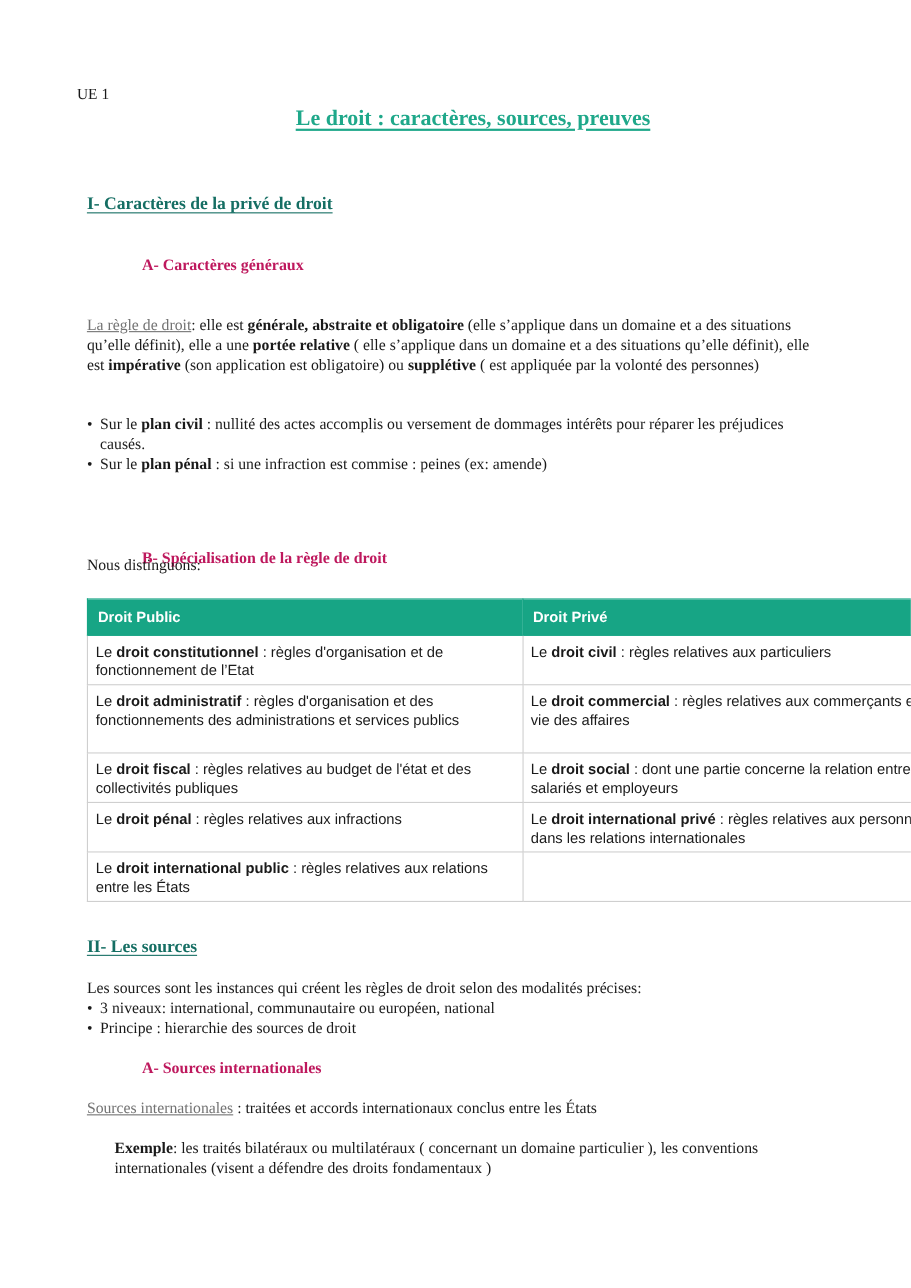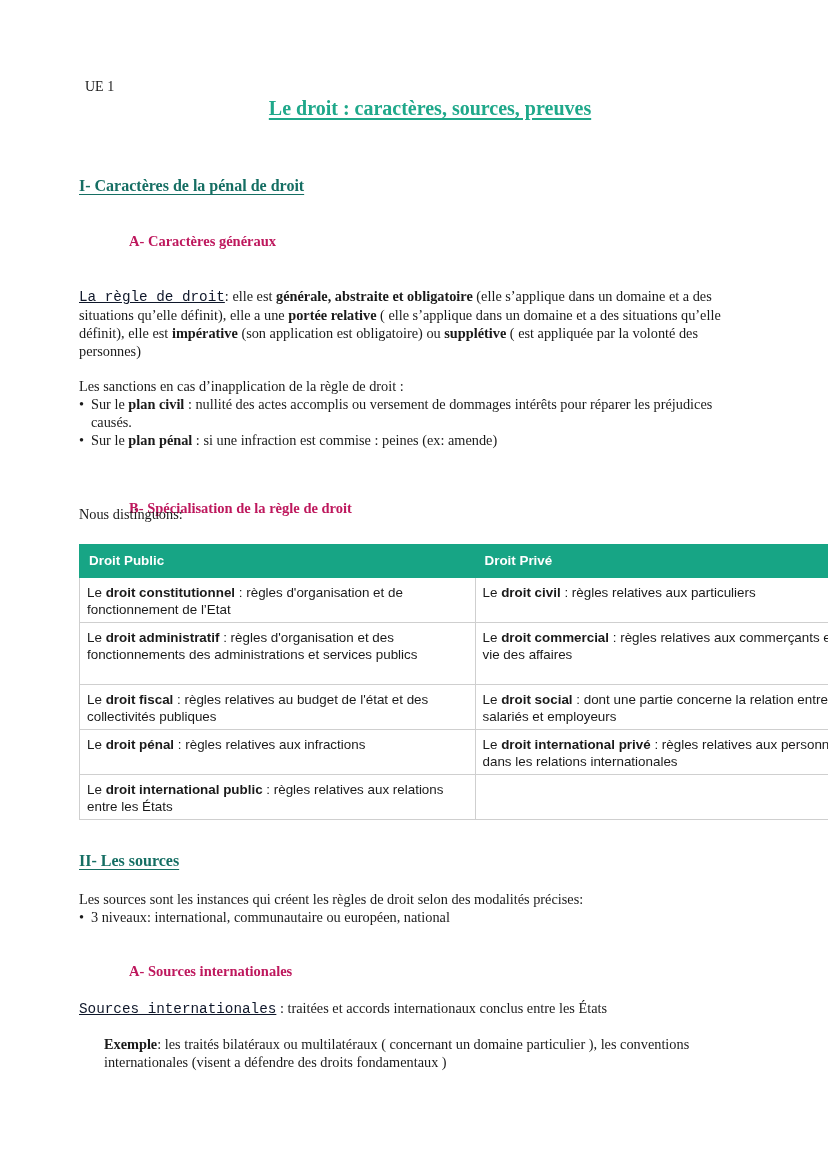--- a/index.html
+++ b/index.html
@@ -1,50 +1,49 @@
 <!DOCTYPE html>
 <html><head>
 <meta charset="utf-8">
 <style>
   html, body { margin: 0; padding: 0; background: #ffffff; }
   body { width: 828px; height: 1171px; position: relative; overflow: hidden;
          font-family: "Liberation Serif", "DejaVu Serif", serif; color: #1a1a1a; }
   .abs { position: absolute; }
-  .ue { left: 85px; top: 79px; font-size: 14px; }
+  .ue { left: 70px; top: 79px; font-size: 14px; }
   .title { left: 0; width: 828px; top: 97px; text-align: center; font-size: 20px; font-weight: bold;
            color: #1fa88a; text-decoration: underline; text-underline-offset: 3px; padding-left: 16px; }
   .h1 { font-size: 16px; font-weight: bold; color: #156e63; text-decoration: underline; text-underline-offset: 3px; }
   .h2 { font-size: 14.5px; font-weight: bold; color: #be185d; }
   .p { font-size: 14.3px; line-height: 18px; width: 670px; }
-  .link { color: #0f172a; text-decoration: underline; font-family: Liberation Mono, monospace; }
+  .link { color: #737373; text-decoration: underline; }
   ul.bul { list-style: none; margin: 0; padding: 0; }
   ul.bul li { position: relative; padding-left: 12px; }
   ul.bul li::before { content: "\2022"; position: absolute; left: 0; }
   table.law { position: absolute; left: 79px; top: 544px; width: 792px; border-collapse: collapse;
               font-family: "Liberation Sans", "DejaVu Sans", sans-serif; font-size: 13.4px; line-height: 17px; }
   table.law th { background: #17a585; color: #ffffff; text-align: left; font-weight: bold;
                  padding: 7px 9px 8px; height: 16px; border: 1px solid #17a585; }
   table.law td { border: 1px solid #cfcfcf; padding: 6px 7px 0 7px; vertical-align: top; width: 50%; color: #1a1a1a; }
   table.law th:first-child { width: 50%; }
 </style>
 </head>
 <body>
 
 <div class="abs ue">UE 1</div>
 <div class="abs title">Le droit : caractères, sources, preuves</div>
 
-<div class="abs h1" style="left:79px; top:177px;">I- Caractères de la pénal de droit</div>
+<div class="abs h1" style="left:79px; top:177px;">I- Caractères de la privé de droit</div>
 <div class="abs h2" style="left:129px; top:233px;">A- Caractères généraux</div>
 
 <div class="abs p" style="left:79px; top:287px;">
   <span class="link">La règle de droit</span><span>: elle est </span><b>générale, abstraite et obligatoire</b><span> (elle s’applique dans un domaine et a des situations qu’elle définit), elle a une </span><b>portée relative</b><span> ( elle s’applique dans un domaine et a des situations qu’elle définit), elle est </span><b>impérative</b><span> (son application est obligatoire) ou </span><b>supplétive</b><span> ( est appliquée par la volonté des personnes)</span>
 </div>
 
 <div class="abs p" style="left:79px; top:377px;">
-  <div>Les sanctions en cas d’inapplication de la règle de droit :</div>
   <ul class="bul">
     <li><span>Sur le </span><b>plan civil</b><span> : nullité des actes accomplis ou versement de dommages intérêts pour réparer les préjudices causés.</span></li>
     <li><span>Sur le </span><b>plan pénal</b><span> : si une infraction est commise : peines (ex: amende)</span></li>
   </ul>
 </div>
 
 <div class="abs h2" style="left:129px; top:468px;margin-top:32px;">B- Spécialisation de la règle de droit</div>
 <div class="abs p" style="left:79px; top:505px;">Nous distinguons:</div>
 
 <table class="law">
@@ -77,20 +76,21 @@
     </tr>
   </tbody>
 </table>
 
 <div class="abs h1" style="left:79px; top:852px;">II- Les sources</div>
 
 <div class="abs p" style="left:79px; top:890px;">
   <div>Les sources sont les instances qui créent les règles de droit selon des modalités précises:</div>
   <ul class="bul">
     <li>3 niveaux: international, communautaire ou européen, national</li>
+    <li>Principe : hierarchie des sources de droit</li>
   </ul>
 </div>
 
 <div class="abs h2" style="left:129px; top:963px;">A- Sources internationales</div>
 
 <div class="abs p" style="left:79px; top:999px;">
   <span class="link">Sources internationales</span><span> : traitées et accords internationaux conclus entre les États</span>
 </div>
 
 <div class="abs p" style="left:79px; top:1035px;margin-left:25px;">

